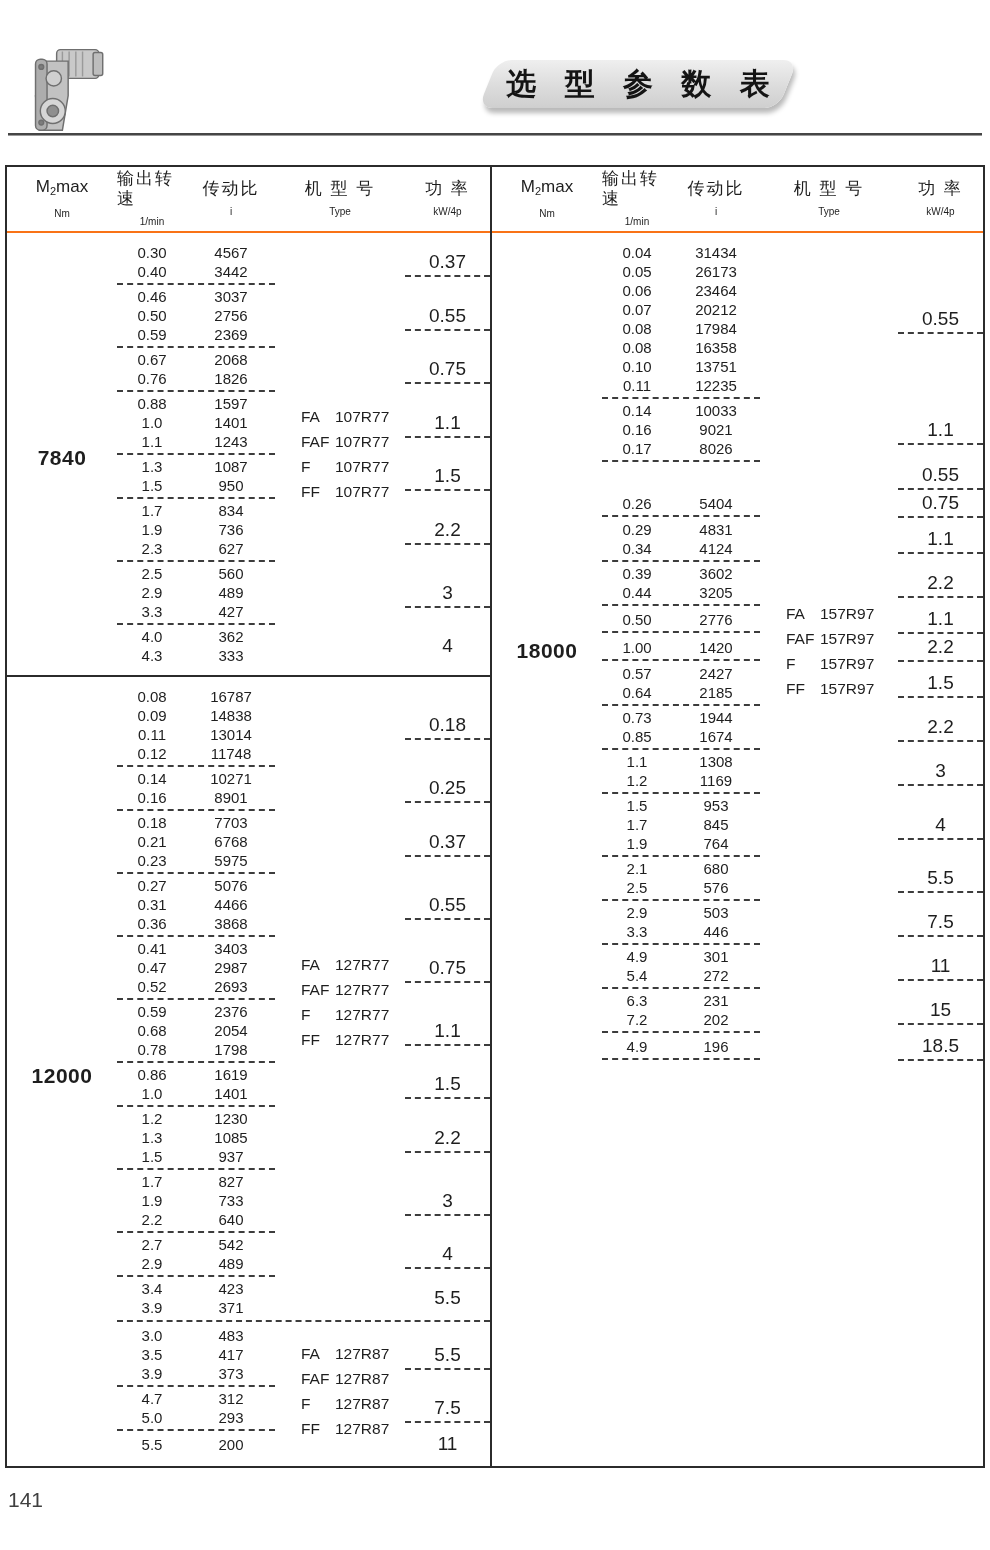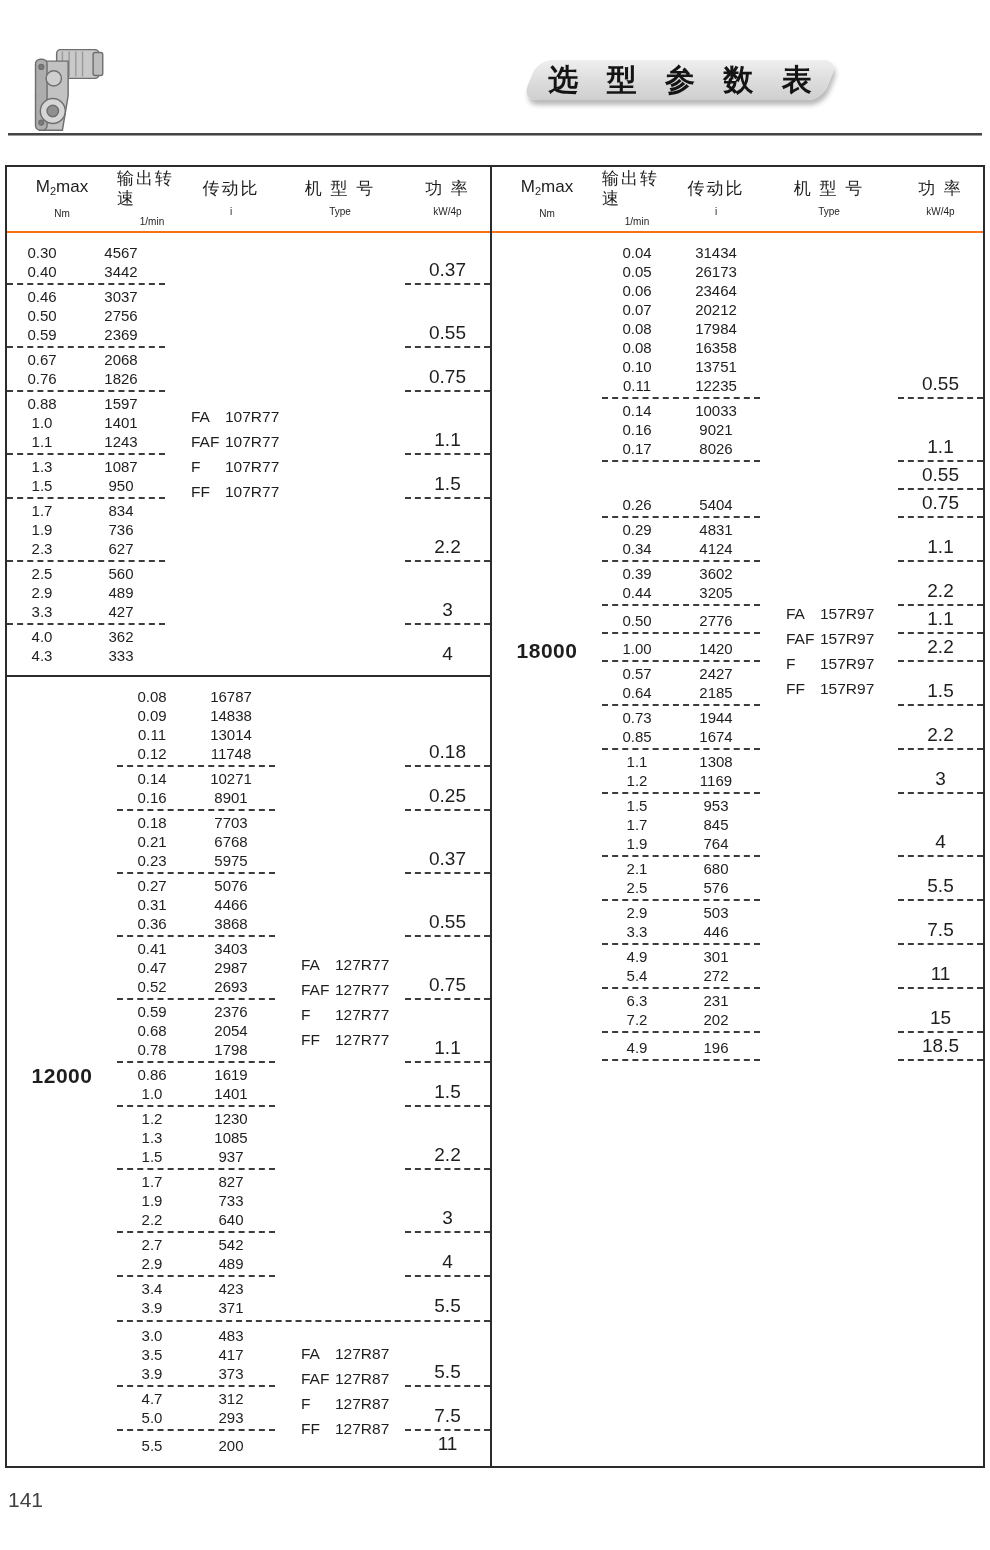--- a/index.html
+++ b/index.html
@@ -2,21 +2,21 @@
 <html><head>
 <meta charset="utf-8">
 <style>
   * { margin:0; padding:0; box-sizing:border-box; }
   html,body { background:#ffffff; }
   body { width:990px; height:1550px; position:relative; overflow:hidden;
          font-family:"Liberation Sans", sans-serif; color:#1e1e1e; }
 
   
   .gearmotor { position:absolute; left:24px; top:40px; width:96px; height:96px; }
-  .banner-wrap { position:absolute; left:530px; top:60px; width:300px; height:40px; }
+  .banner-wrap { position:absolute; left:488px; top:60px; width:300px; height:48px; }
   .banner { position:absolute; inset:0; background:linear-gradient(180deg,#efefef 0%,#dcdcdc 55%,#cfcfcf 100%);
             transform:skewX(-22deg); border-radius:14px;
             box-shadow:4px 5px 5px rgba(0,0,0,0.28); }
   .banner-text { position:absolute; inset:0; display:flex; align-items:center; justify-content:center;
                  font-size:30px; font-weight:600; letter-spacing:10px; color:#141414;
                  text-indent:10px; white-space:nowrap; }
   .top-rule { position:absolute; left:8px; right:8px; top:133px; height:3px;
               background:#454545; border-bottom:1px solid #9a9a9a; }
 
   
@@ -41,21 +41,21 @@
   .section { display:flex; padding-top:8px; }
   .sec-left-0 { height:444px; border-bottom:2px solid #2b2b2b; }
   .sec-left-1 { flex:1; }
   .sec-label { width:110px; display:flex; align-items:center; justify-content:center; }
   .m2max-value { font-size:21px; font-weight:bold; letter-spacing:0.5px; }
   .sec-body { flex:1; display:flex; flex-direction:column; }
 
   .subsection { position:relative; display:flex; flex-direction:column; }
   .sub-divider { height:0; border-bottom:2px dashed #3c3c3c; margin:1px 0 2px 0; }
 
-  .group-row { display:flex; align-items:flex-end; padding-top:2px;gap:20px; }
+  .group-row { display:flex; align-items:center; padding-top:2px;gap:20px; }
   .group-row.dash .data-cell, .group-row.dash .pow-cell { border-bottom:2px dashed #3c3c3c; }
   .data-cell { width:158px; padding-bottom:2px; }
   .mid-cell { flex:1; }
   .pow-cell { width:85px; display:flex; align-items:center; justify-content:center; padding-bottom:2px; }
   .num-row { display:flex; line-height:19px; font-size:15px; }
   .speed-val { width:70px; text-align:center; }
   .ratio-val { width:88px; text-align:center; }
   .pow-val { font-size:19px; }
 
   .type-block { position:absolute; left:158px; right:85px; top:50%; transform:translateY(-50%);
@@ -112,20 +112,23 @@
           <div class="hline1 cjk">机 型 号</div>
           <div class="hline2">Type</div>
         </div>
         <div class="hcol c-pow">
           <div class="hline1 cjk">功 率</div>
           <div class="hline2">kW/4p</div>
         </div>
       </div>
       <div class="half-body">
         <div class="section sec-left-0">
+          <div class="sec-label">
+            <span class="m2max-value">7840</span>
+          </div>
           <div class="sec-body">
             <div class="subsection">
               <div class="group-row dash">
                 <div class="data-cell">
                   <div class="num-row">
                     <span class="speed-val">0.30</span>
                     <span class="ratio-val">4567</span>
                   </div>
                   <div class="num-row">
                     <span class="speed-val">0.40</span>

